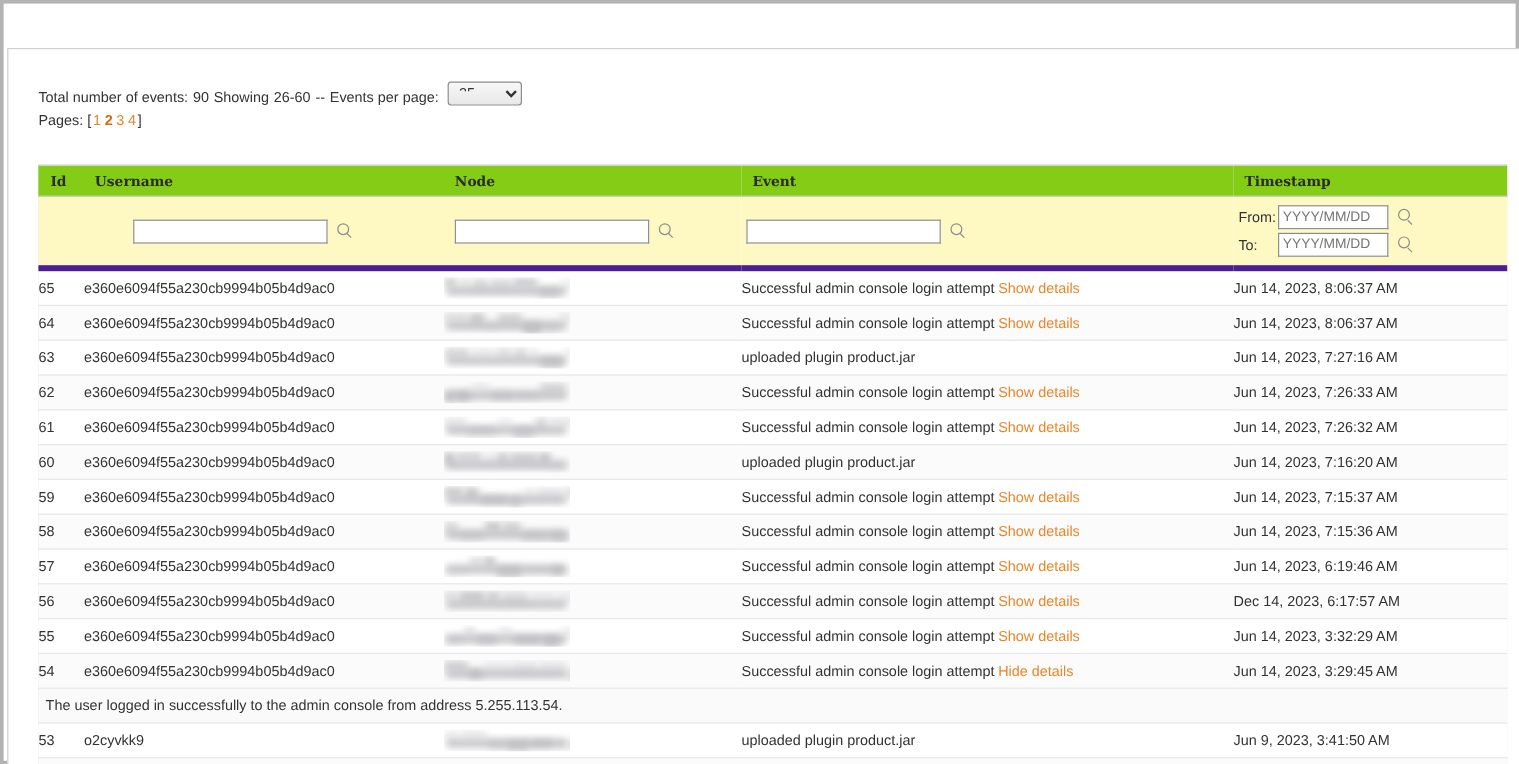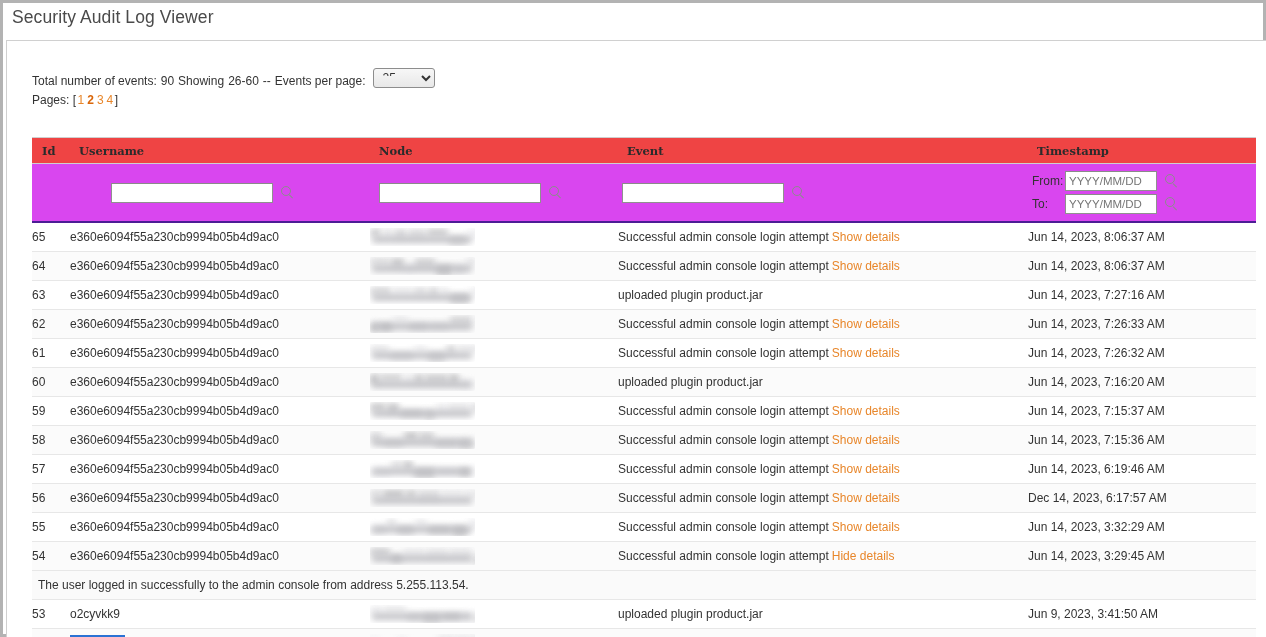--- a/index.html
+++ b/index.html
@@ -98,40 +98,40 @@
   .audit-table {
     position: absolute;
     left: 25px;
     top: 96px;
     width: 1224px;
     border-collapse: collapse;
     table-layout: fixed;
     font-size: 12px;
   }
   .audit-table th {
-    background: #ef4444;
+    background: #84cc16;
     border-top: 1px solid #cfcfcf;
     border-bottom: 1px solid #cfcfcf;
     text-align: left;
     font-family: "DejaVu Serif", serif;
     font-size: 11.5px;
     font-weight: bold;
     color: #2b2b2b;
     padding: 5px 0 5px 0;
     height: 15px;
   }
   .audit-table th.c-id   { width: 38px; padding-left: 10px; }
   .audit-table th.c-user { width: 300px; padding-left: 9px; }
   .audit-table th.c-node { width: 248px; padding-left: 9px; }
   .audit-table th.c-evt  { width: 410px; padding-left: 9px; }
   .audit-table th.c-ts   { width: 228px; padding-left: 9px; }
 
   .filter-row td {
-    background: #d946ef;
-    border-bottom: 2px solid #4c1d95;
+    background: #fef9c3;
+    border-bottom: 5px solid #4c1d95;
     padding: 7px 0 7px 0;
     vertical-align: middle;
     height: 40px;
   }
   .filter-cell { display: flex; align-items: center; }
   .filter-cell.pad { padding-left: 41px; }
   .filter-cell.pad-node { padding-left: 9px; }
   .filter-cell.pad-evt { padding-left: 4px; }
   input.filter-input {
     font-family: "Liberation Sans", sans-serif;
@@ -259,21 +259,20 @@
     width: 1px;
     height: 501px;
     background: #dcdcdc;
   }
 </style>
 </head>
 <body>
 
 <div class="page-frame">
 
-  <div class="app-title">Security Audit Log Viewer</div>
 
   <div class="content-panel">
 
     <div class="toolbar">
       <div class="toolbar-line1">
         <span class="txt">Total number of events:</span>
         <span class="txt">90</span>
         <span class="txt">Showing</span>
         <span class="txt">26-60</span>
         <span class="txt">--</span>

